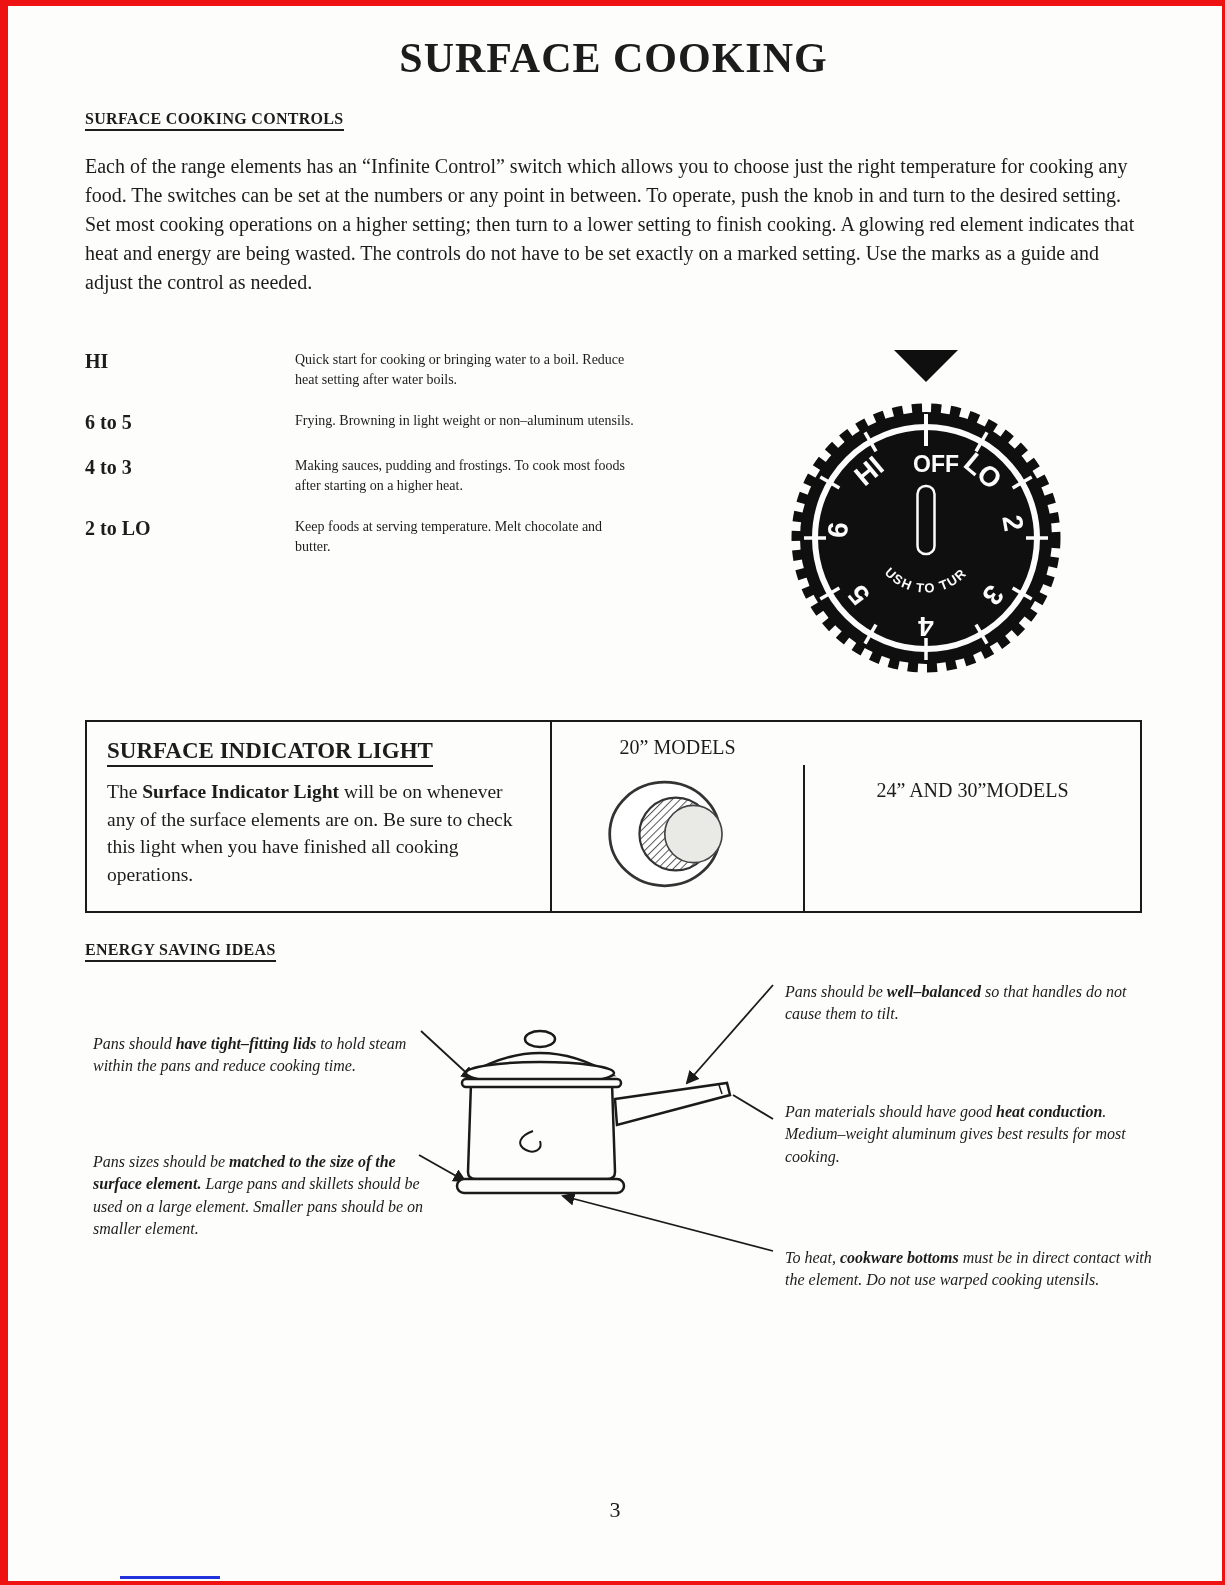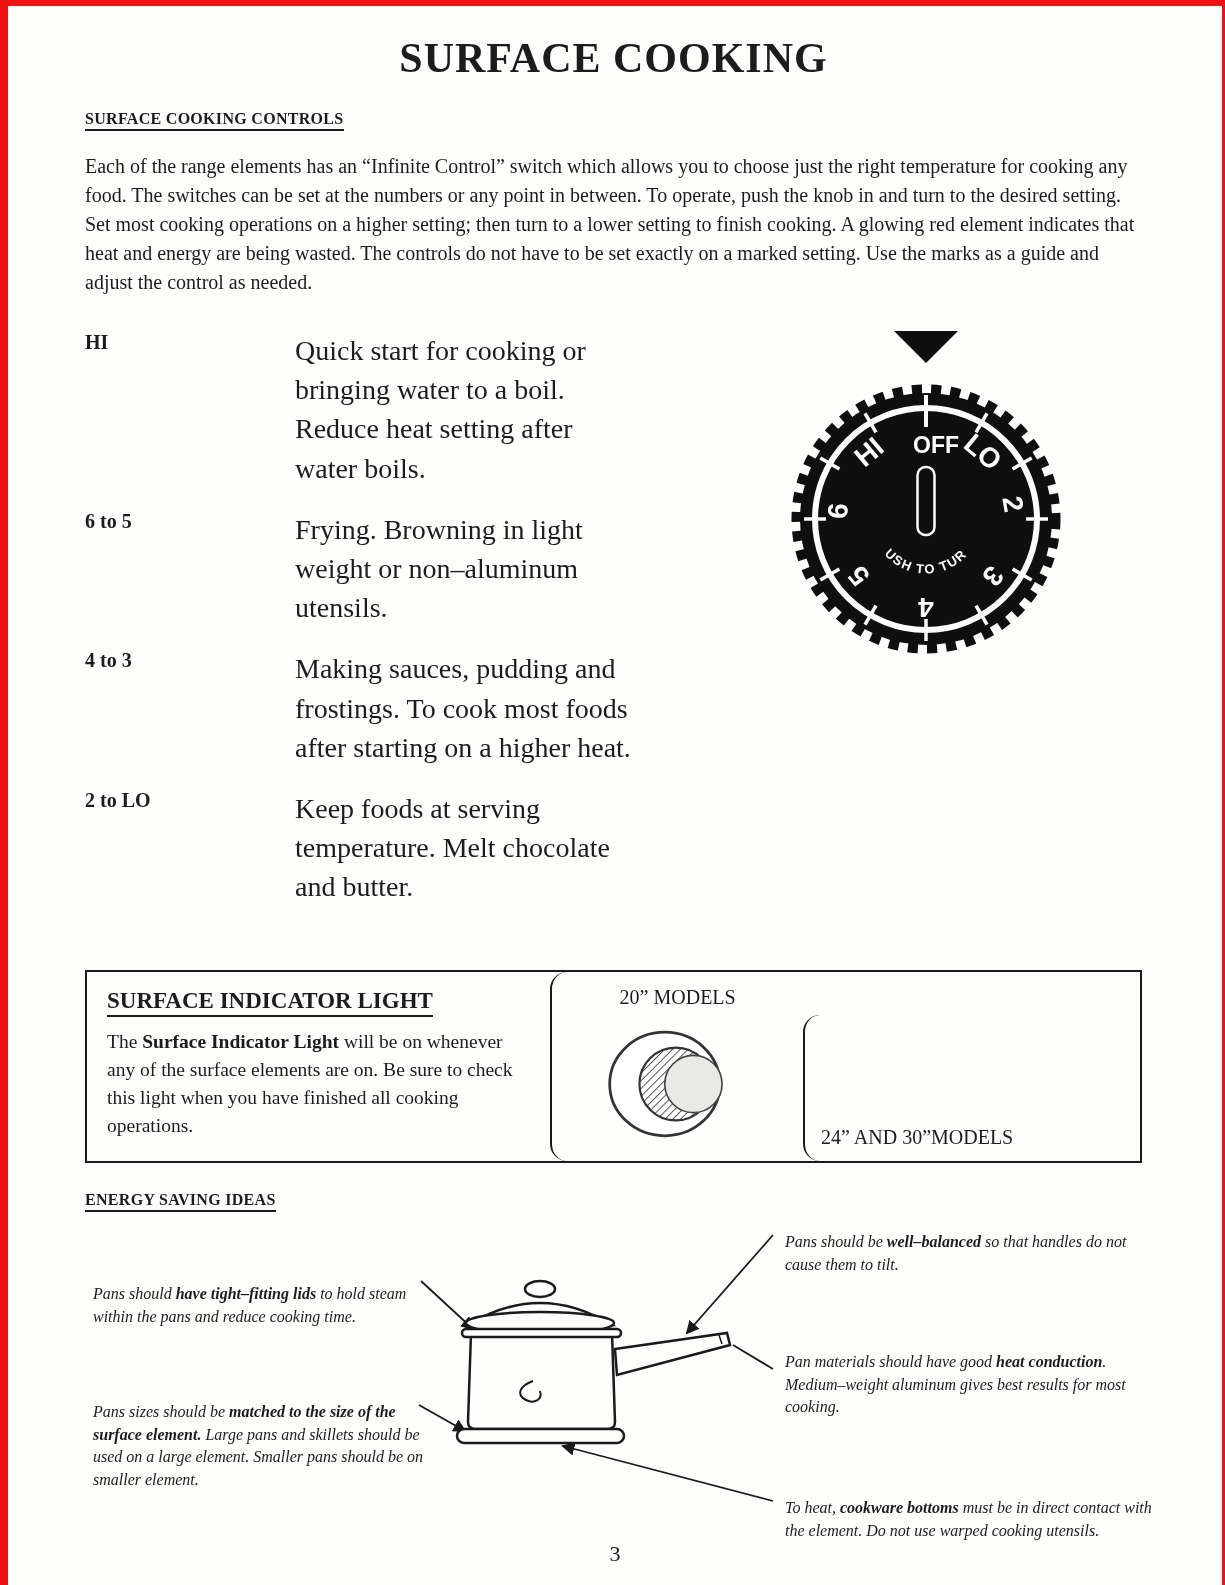--- a/index.html
+++ b/index.html
@@ -8,34 +8,34 @@
     background:#fdfdfc;color:#1c1c1c;position:relative;
     border-top:6px solid #ee1212;border-left:8px solid #ee1212;
     border-right:3px solid #ee1212;border-bottom:4px solid #ee1212;
     padding:0 80px 0 77px;
     font-family:"Liberation Serif", serif;
   }
   .title{margin:28px 0 0;text-align:center;font-size:42px;letter-spacing:1px;font-weight:bold;}
   h2{font-size:16px;margin:28px 0 0;font-weight:bold;letter-spacing:.3px;}
   h2 .u{border-bottom:2.5px solid #1c1c1c;padding-bottom:2px;}
   .intro{font-size:20px;line-height:1.45;margin:24px 0 0;}
-  .settings-row{display:flex;margin-top:34px;}
+  .settings-row{display:flex;margin-top:53px;}
   .settings-list{width:585px;}
   .setting{display:flex;margin-bottom:22px;}
   .slabel{width:210px;font-weight:bold;font-size:20px;}
-  .sdesc{width:345px;font-size:28px;line-height:1.4;}
+  .sdesc{width:345px;font-size:14px;line-height:1.4;}
   .knob-wrap{flex:1;display:flex;justify-content:center;padding-left:40px;margin-top:-4px;}
   .knob-txt{font-family:"Liberation Sans",sans-serif;font-weight:bold;fill:#fcfcfc;}
   
   .ind-table{display:flex;border:2.5px solid #1a1a1a;margin-top:42px;}
-  .t-cell{box-sizing:border-box;padding:12px 16px;border-radius:17px;}
+  .t-cell{box-sizing:border-box;padding:12px 16px;}
   .t-cell + .t-cell{border-left:2.5px solid #1a1a1a;}
   .c1{width:44%;}
   .c2{width:24%;display:flex;flex-direction:column;align-items:center;}
-  .c3{width:32%;display:flex;align-items:flex-end;margin-top:43px;}
+  .c3{width:32%;display:flex;flex-direction:column;align-items:center;margin-top:43px;}
   .ind-heading{font-size:23px;font-weight:bold;margin:4px 0 0 4px;}
   .ind-heading .u{border-bottom:2.5px solid #1c1c1c;padding-bottom:2px;}
   .ind-body{font-size:19.5px;line-height:1.42;margin:14px 0 6px 4px;}
   .model-header{font-size:20px;margin-top:2px;text-align:center;}
   .panel{border:2.5px solid #222;border-radius:6px;padding:10px 14px;margin-top:12px;
          box-shadow:-3px 4px 0 #555;background:#fff;display:flex;flex-direction:column;gap:10px;}
   .ind-box{border:1.5px solid #222;padding:2.5px;background:#fff;}
   .ind-box .inner{display:block;border:2.5px solid #111;padding:1px 14px;text-align:center;
          font-family:"Liberation Sans",sans-serif;font-weight:bold;font-size:25px;letter-spacing:1.5px;}
   

